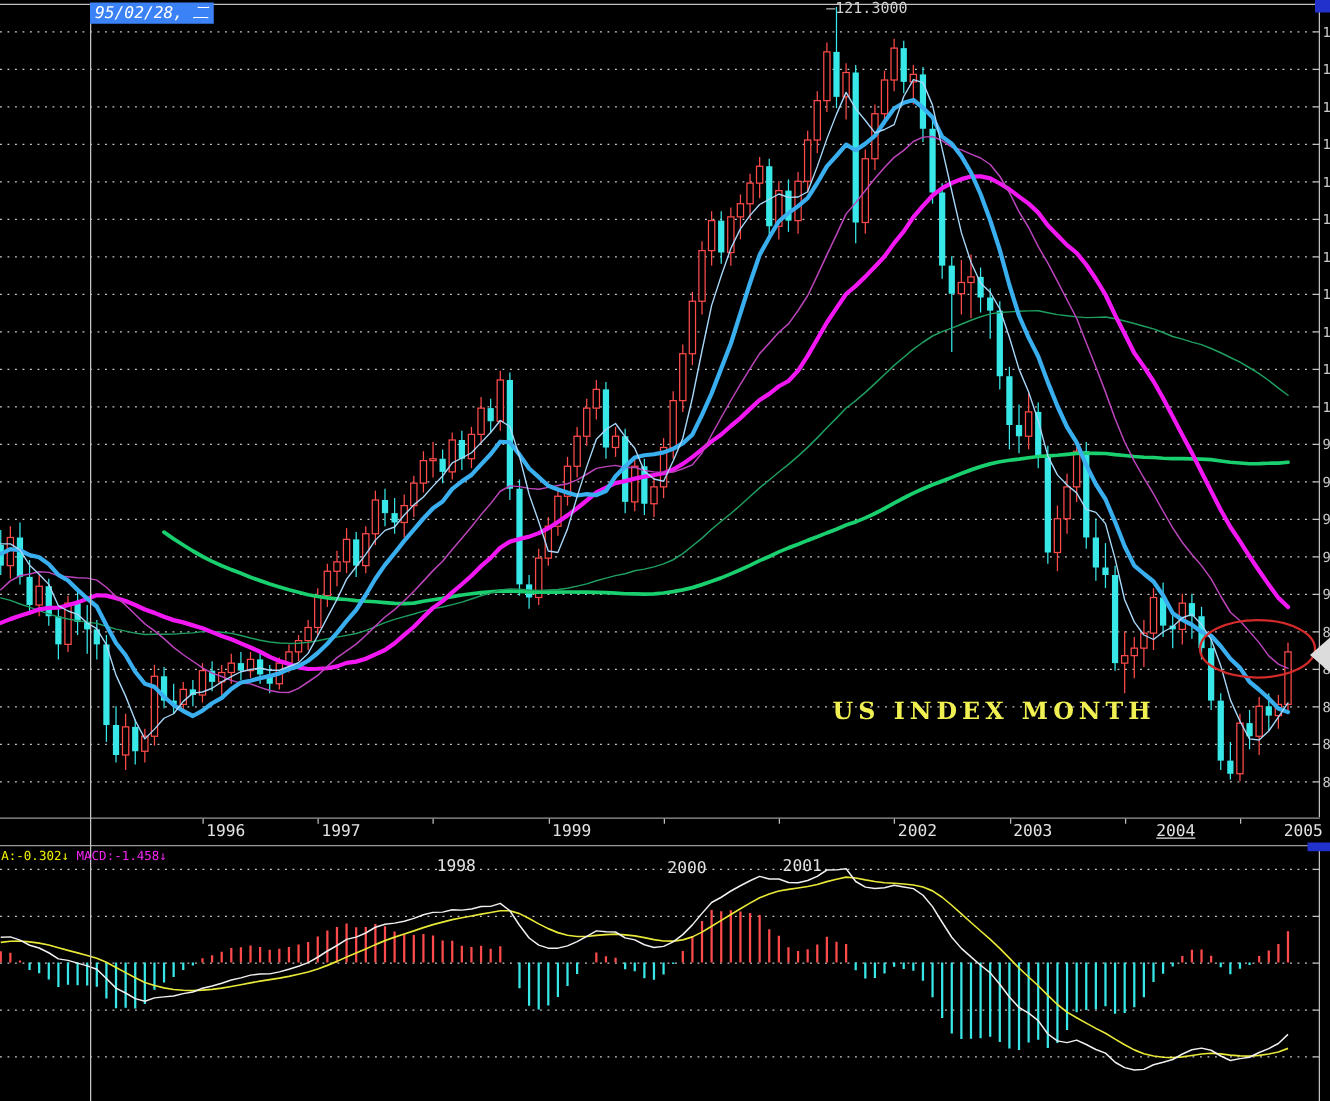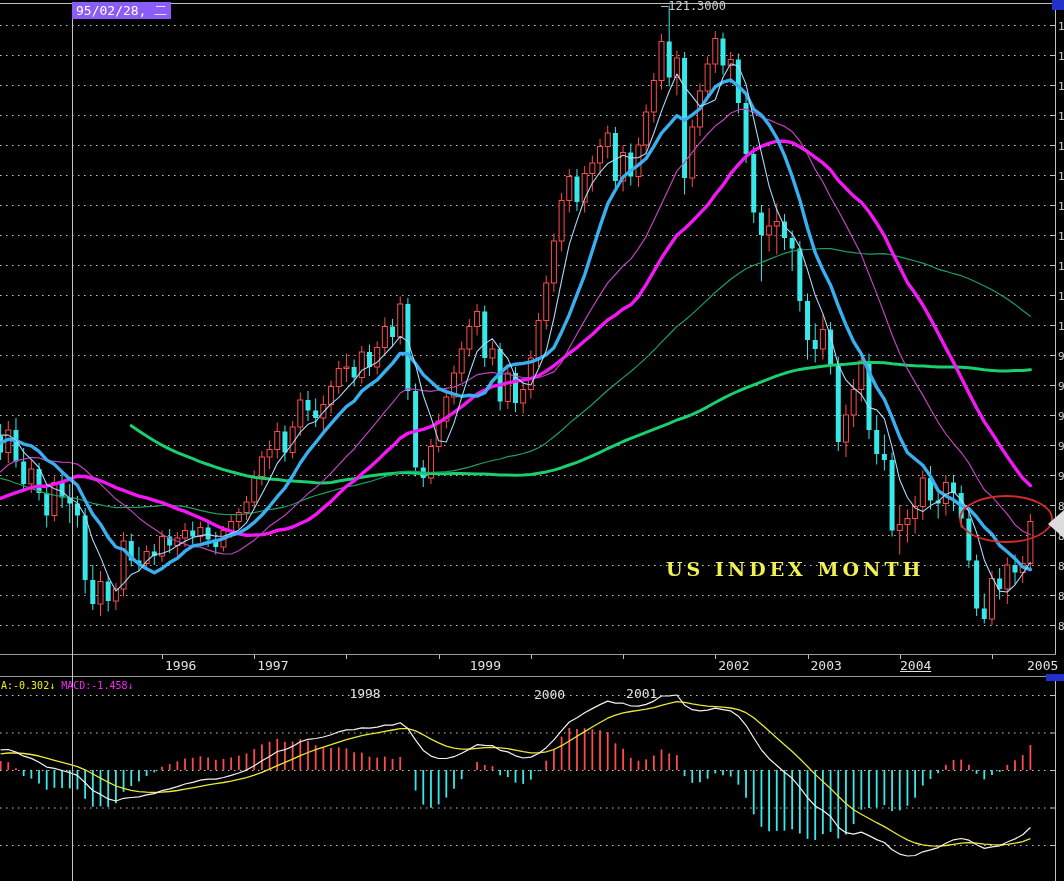--- a/index.html
+++ b/index.html
@@ -7,22 +7,22 @@
           font-family:"DejaVu Sans Mono","Liberation Mono",monospace;}
   svg{position:absolute;left:0;display:block;}
   #price-svg{top:0;}
   #macd-svg{top:677px;}
   #crosshair-v{position:absolute;left:72px;top:3px;width:1px;height:878px;background:#c4c4c4;z-index:3;}
   #high-label{position:absolute;left:661px;top:0px;color:#cfcfcf;font-size:12px;line-height:13px;z-index:4;letter-spacing:0px;}
   #instrument-label{position:absolute;left:666px;top:558px;color:#f0f052;z-index:4;
       font-family:"DejaVu Serif","Liberation Serif",serif;font-weight:bold;font-size:19px;letter-spacing:4px;}
   #date-row{position:absolute;left:0;top:654px;width:1056px;height:23px;background:#000;
       border-top:1px solid #9a9a9a;border-bottom:1px solid #9a9a9a;box-sizing:border-box;z-index:2;}
-  #date-box{position:absolute;left:72px;top:2px;height:17px;background:#8b5cf6;color:#ffffff;
-      font-size:13px;line-height:17px;padding:0 4px;z-index:5;white-space:nowrap;}
+  #date-box{position:absolute;left:72px;top:2px;height:17px;background:#3b82f6;color:#ffffff;
+      font-size:13px;line-height:17px;padding:0 4px;z-index:5;white-space:nowrap;font-style:italic;}
   .year-label{position:absolute;top:3px;color:#e2e2e2;font-size:13px;line-height:16px;}
   .year-tick{position:absolute;top:0px;width:1px;height:4px;background:#bdbdbd;}
   #macd-labels{position:absolute;left:1px;top:678px;font-size:10px;line-height:15px;z-index:4;white-space:nowrap;}
   .dea-col{color:#f0f000;}
   .macd-col{color:#f326f3;}
   #corner-box{position:absolute;left:1052px;top:0;width:12px;height:10px;background:#2230cc;z-index:6;}
   #corner-box2{position:absolute;left:1046px;top:674px;width:18px;height:7px;background:#2230cc;z-index:6;}
 </style>
 </head>
 <body>
@@ -543,31 +543,31 @@
   <div id="instrument-label">US INDEX MONTH</div>
 
   <div id="date-row">
       <div class="year-tick" style="left: 162px;"></div>
       <div class="year-label" style="left: 165px;">1996</div>
       <div class="year-tick" style="left: 254.2px;"></div>
       <div class="year-label" style="left: 257.2px;">1997</div>
       <div class="year-tick" style="left: 346.4px;"></div>
       <div class="year-label" style="left: 349.4px; margin-top: 28px;">1998</div>
       <div class="year-tick" style="left: 438.7px;"></div>
-      <div class="year-label" style="left: 441.7px; margin-left: 28px;">1999</div>
+      <div class="year-label" style="left: 441.7px;">1999</div>
       <div class="year-tick" style="left: 530.9px;"></div>
       <div class="year-label" style="left: 533.9px; margin-top: 29px;">2000</div>
       <div class="year-tick" style="left: 623.1px;"></div>
       <div class="year-label" style="left: 626.1px; margin-top: 28px;">2001</div>
       <div class="year-tick" style="left: 715.3px;"></div>
       <div class="year-label" style="left: 718.3px;">2002</div>
       <div class="year-tick" style="left: 807.5px;"></div>
       <div class="year-label" style="left: 810.5px;">2003</div>
       <div class="year-tick" style="left: 899.8px;"></div>
-      <div class="year-label" style="left: 900px; text-decoration: underline;">2004</div>
+      <div class="year-label" style="left: 925px; text-decoration: underline;">2004</div>
       <div class="year-tick" style="left: 992px;"></div>
       <div class="year-label" style="left: 995px; margin-left: 32px;">2005</div>
     </div>
 
   <div id="date-box">95/02/28, 二</div>
 
   <div id="macd-labels">
     <span class="dea-col">A:-0.302</span><span class="dea-col">↓</span>
     <span class="macd-col">MACD:-1.458</span><span class="macd-col">↓</span>
   </div>

